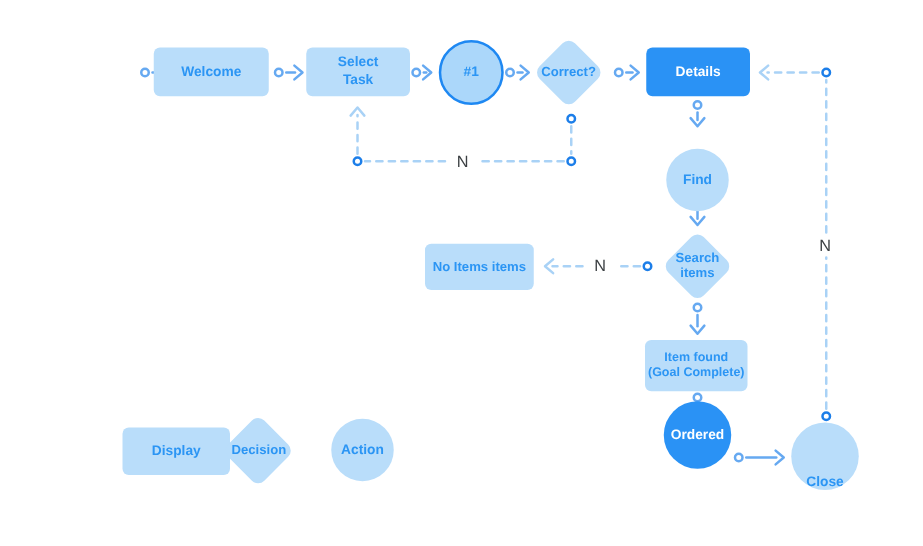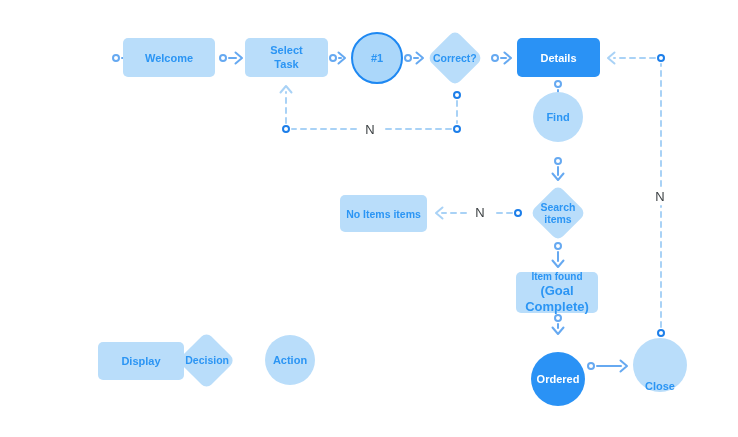--- a/index.html
+++ b/index.html
@@ -20,21 +20,21 @@
     font-weight:bold; font-size:11px; color: var(--node-text,#2B95F4);
   }
   .rect   { background: var(--light-fill,#B9DDFA); border-radius:5px; }
   .circle { background: var(--light-fill,#B9DDFA); border-radius:50%; }
   .primary { background: var(--accent,#2A92F5); color:#fff; }
   .outlined { background: var(--outlined-fill,#ABD7FA); border:2.5px solid var(--outline-stroke,#1E88F2); }
   .diamond { background: var(--light-fill,#B9DDFA); border-radius:7px; transform: rotate(45deg); }
   .diamond .dlabel { transform: rotate(-45deg); white-space:nowrap; font-size:10.5px; line-height:1.15; }
   .diamond .dlabel.wrap { white-space:normal; width:46px; }
   .stack .t1 { font-size:10px; line-height:1.2; }
-  .stack .t2 { font-size:13px; line-height:1.2; }
+  .stack .t2 { font-size:10px; line-height:1.2; }
   .edge-label {
     position:absolute; transform:translate(-50%,-50%);
     font-size:13px; color: var(--edge-label,#3C4043); background:#fff; padding:0 3px;
   }
 </style>
 </head>
 <body>
 
 <div class="canvas">
 
@@ -133,40 +133,40 @@
   </div>
 
   <div class="node diamond" style="left:435px; top:38px; width:40px; height:40px;">
     <span class="dlabel">Correct?</span>
   </div>
 
   <div class="node rect primary" style="left:517px; top:38px; width:83px; height:39px;">
     <span>Details</span>
   </div>
 
-  <div class="node circle" style="left:533px; top:92px; width:50px; height:50px;">
+  <div class="node circle" style="left:533px; top:119px; width:50px; height:50px;">
     <span>Find</span>
   </div>
 
   <div class="node diamond" style="left:538px; top:193px; width:40px; height:40px;">
     <span class="dlabel wrap">Search items</span>
   </div>
 
   <div class="node rect" style="left:340px; top:195px; width:87px; height:37px; font-size:10.5px;">
     <span>No Items items</span>
   </div>
 
   <div class="node rect stack" style="left:516px; top:272px; width:82px; height:41px;">
     <div>
       <div class="t1">Item found</div>
       <div class="t2">(Goal Complete)</div>
     </div>
   </div>
 
-  <div class="node circle primary" style="left:531px; top:352px; width:54px; height:54px;text-align:center;">
+  <div class="node circle primary" style="left:531px; top:321px; width:54px; height:54px;text-align:center;">
     <span>Ordered</span>
   </div>
 
   <div class="node circle" style="left:633px; top:338px; width:54px; height:54px;align-items:flex-end;">
     <span>Close</span>
   </div>
 
   <span class="edge-label" style="left:370px; top:129px;">N</span>
   <span class="edge-label" style="left:480px; top:212px;">N</span>
   <span class="edge-label" style="left:660px; top:196px;">N</span>

